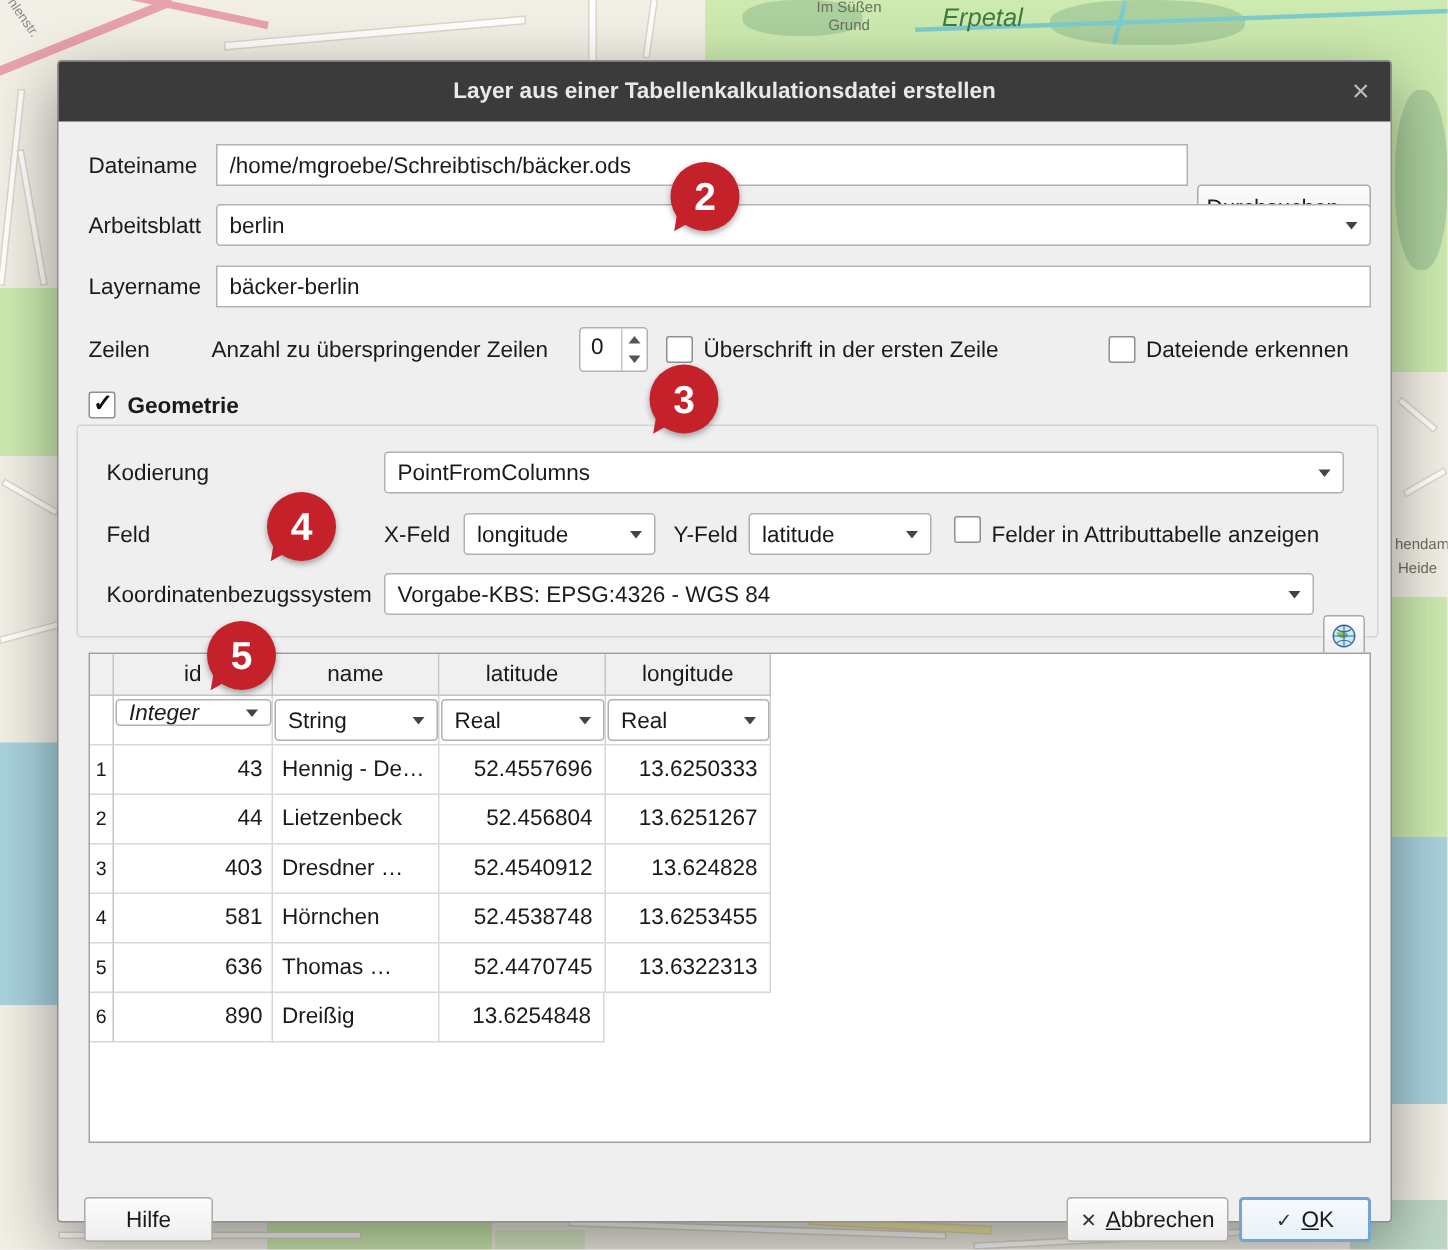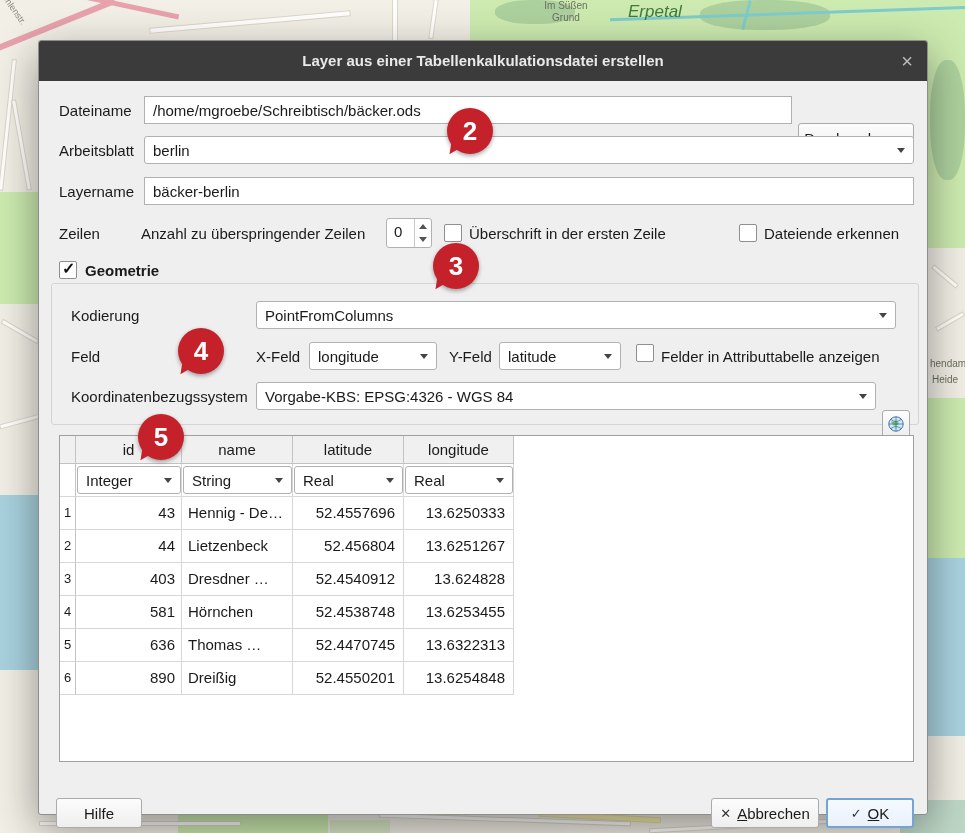--- a/index.html
+++ b/index.html
@@ -213,21 +213,21 @@
     <div class="th" style="left:233px;width:111px;">latitude</div>
     <div class="th" style="left:344px;width:110px;">longitude</div>
 
     <div class="trow" style="top:28px;">
       <div class="tc num"></div>
       <div class="tc cid"></div>
       <div class="tc cname"></div>
       <div class="tc clat"></div>
       <div class="tc clon"></div>
     </div>
-    <div class="combo" style="left:17px;top:30px;width:104px;height:28px;">
+    <div class="combo" style="left:17px;top:30px;width:104px;height:18px;font-style:italic;">
       <span>Integer</span>
       <span class="arrow"></span>
     </div>
     <div class="combo" style="left:123px;top:30px;width:109px;height:28px;">
       <span>String</span>
       <span class="arrow"></span>
     </div>
     <div class="combo" style="left:234px;top:30px;width:109px;height:28px;">
       <span>Real</span>
       <span class="arrow"></span>
@@ -269,21 +269,20 @@
       <div class="tc num">5</div>
       <div class="tc cid">636</div>
       <div class="tc cname">Thomas …</div>
       <div class="tc clat">52.4470745</div>
       <div class="tc clon">13.6322313</div>
     </div>
     <div class="trow" style="top:226px;">
       <div class="tc num">6</div>
       <div class="tc cid">890</div>
       <div class="tc cname">Dreißig</div>
-      <div class="tc clat">52.4550201</div>
       <div class="tc clon">13.6254848</div>
     </div>
   </div>
 
   <div class="btn" style="left:17px;top:729px;width:86px;">
     <span>Hilfe</span>
   </div>
   <div class="btn" style="left:672px;top:729px;width:108px;">
     <span class="bicon">✕</span>
     <span><u>A</u><span>bbrechen</span></span>

